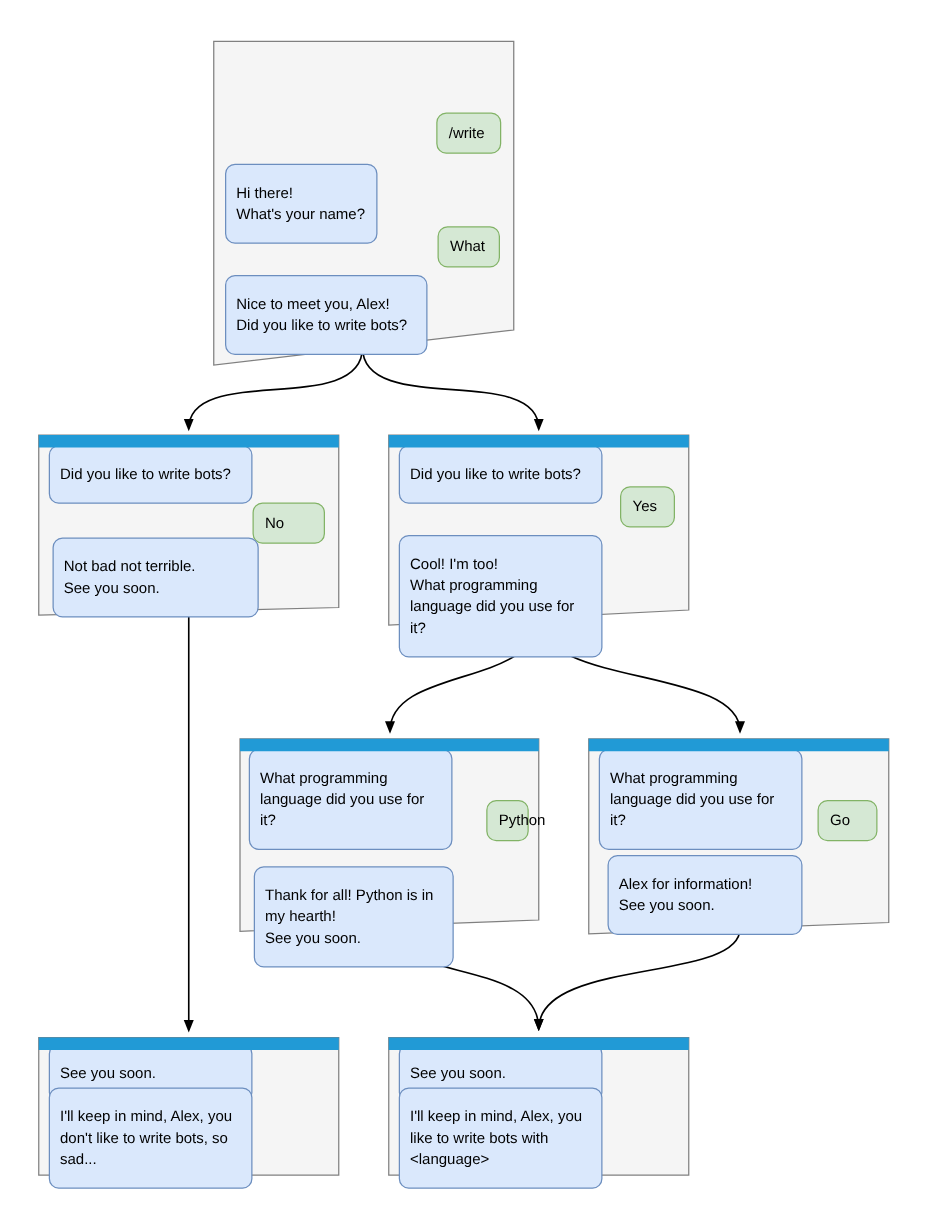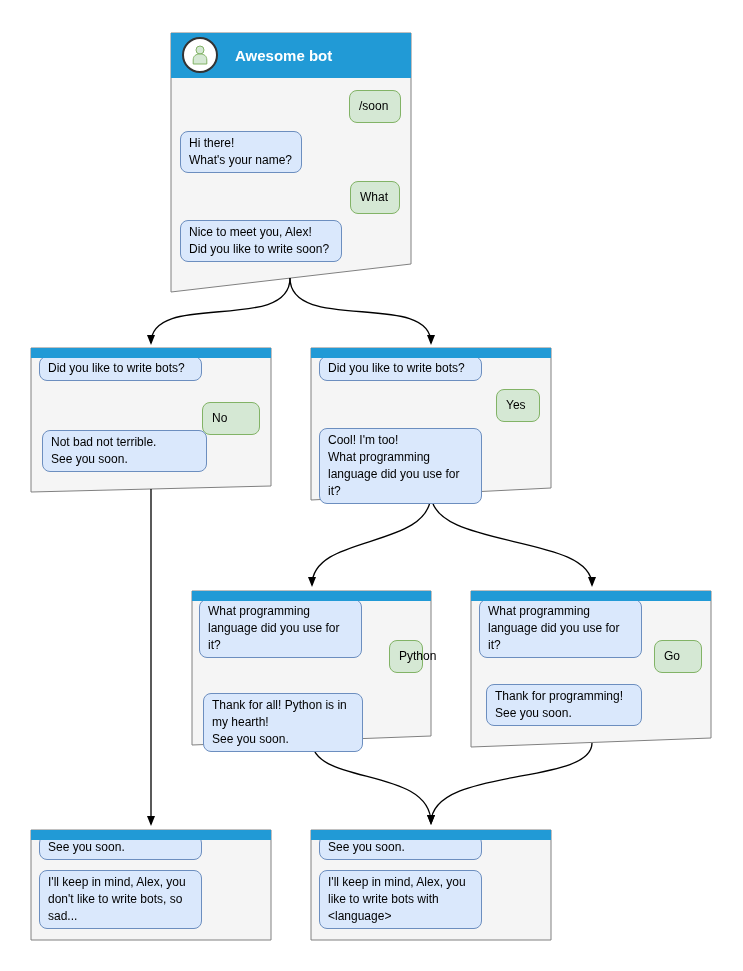--- a/index.html
+++ b/index.html
@@ -17,21 +17,21 @@
   .win{position:absolute;z-index:1;}
   .bar{position:absolute;left:0;top:0;width:100%;height:10px;background:var(--header-blue);z-index:2;}
   .hdr{position:absolute;left:0;top:0;width:100%;height:45px;background:var(--header-blue);z-index:2;}
   .title{position:absolute;left:64px;top:0;line-height:45px;font-size:15px;font-weight:bold;
          color:var(--header-title);}
   .avatar{position:absolute;left:11px;top:4px;width:36px;height:36px;border-radius:50%;
           background:var(--avatar-bg);border:2px solid var(--avatar-ring);box-sizing:border-box;
           display:flex;align-items:center;justify-content:center;}
   .bubble{position:absolute;z-index:1;box-sizing:border-box;border-radius:8px;
           font-size:12px;line-height:17px;color:var(--message-text);white-space:pre-line;}
-  .bot{background:var(--bot-bubble-fill);border:1px solid var(--bot-bubble-border);padding:3px 8px;}
+  .bot{background:var(--bot-bubble-fill);border:1px solid var(--bot-bubble-border);padding:14px 8px;}
   .user{background:var(--user-bubble-fill);border:1px solid var(--user-bubble-border);padding:7px 9px;}
 </style>
 </head>
 <body>
 
 <div class="canvas">
 
   <svg class="layer" width="743" height="971" viewBox="0 0 743 971">
     <defs>
       <marker id="ah" markerUnits="userSpaceOnUse" markerWidth="12" markerHeight="10" refX="8" refY="4" orient="auto">
@@ -52,35 +52,26 @@
       <path d="M290,278 C290,334 431,290 431,343" marker-end="url(#ah)"></path>
       <path d="M151,489 L151,824" marker-end="url(#ah)"></path>
       <path d="M431,494 C431,550 312,533 312,585" marker-end="url(#ah)"></path>
       <path d="M431,494 C431,550 592,533 592,585" marker-end="url(#ah)"></path>
       <path d="M312,741 C312,786 431,766 431,823" marker-end="url(#ah)"></path>
       <path d="M592,743 C592,786 431,766 431,823" marker-end="url(#ah)"></path>
     </g>
   </svg>
 
   <div class="win" style="left:171px;top:33px;width:240px;height:259px">
-    <div class="hdr">
-      <div class="avatar">
-        <svg width="24" height="24" viewBox="0 0 24 24" style="fill:var(--user-bubble-fill);stroke:var(--user-bubble-border);stroke-width:1">
-          <circle cx="12" cy="7" r="4"></circle>
-          <path d="M5.2,21 L5.2,17 C5.2,12.8 8,11 12,11 C16,11 18.8,12.8 18.8,17 L18.8,21 Z"></path>
-        </svg>
-      </div>
-      <span class="title">Awesome bot</span>
-    </div>
-    <div class="bubble user" style="right:10px;top:57px;width:52px">/soon</div>
+    <div class="bubble user" style="right:10px;top:57px;width:52px">/write</div>
     <div class="bubble bot" style="left:9px;top:98px;width:122px">Hi there!
 What's your name?</div>
     <div class="bubble user" style="right:11px;top:148px;width:50px">What</div>
     <div class="bubble bot" style="left:9px;top:187px;width:162px">Nice to meet you, Alex!
-Did you like to write soon?</div>
+Did you like to write bots?</div>
   </div>
 
   <div class="win" style="left:31px;top:348px;width:240px;height:144px">
     <div class="bar"></div>
     <div class="bubble bot" style="left:8px;top:8px;width:163px">Did you like to write bots?</div>
     <div class="bubble user" style="right:11px;top:54px;width:58px">No</div>
     <div class="bubble bot" style="left:11px;top:82px;width:165px">Not bad not terrible.
 See you soon.</div>
   </div>
 
@@ -101,21 +92,21 @@
     <div class="bubble bot" style="left:11px;top:102px;width:160px">Thank for all! Python is in
 my hearth!
 See you soon.</div>
   </div>
 
   <div class="win" style="left:471px;top:591px;width:240px;height:156px">
     <div class="bar"></div>
     <div class="bubble bot" style="left:8px;top:8px;width:163px">What programming
 language did you use for it?</div>
     <div class="bubble user" style="right:9px;top:49px;width:48px">Go</div>
-    <div class="bubble bot" style="left:15px;top:93px;width:156px">Thank for programming!
+    <div class="bubble bot" style="left:15px;top:93px;width:156px">Alex for information!
 See you soon.</div>
   </div>
 
   <div class="win" style="left:31px;top:830px;width:240px;height:110px">
     <div class="bar"></div>
     <div class="bubble bot" style="left:8px;top:5px;width:163px">See you soon.</div>
     <div class="bubble bot" style="left:8px;top:40px;width:163px">I'll keep in mind, Alex, you
 don't like to write bots, so
 sad...</div>
   </div>

